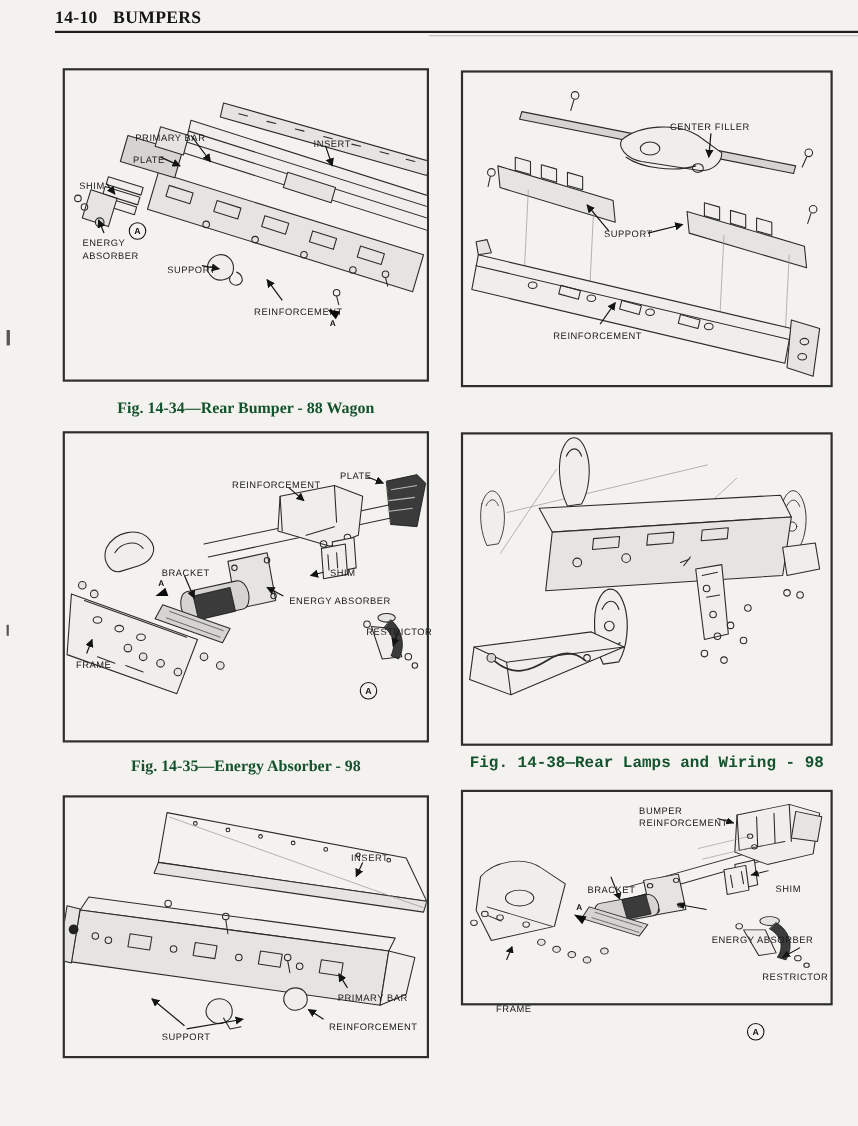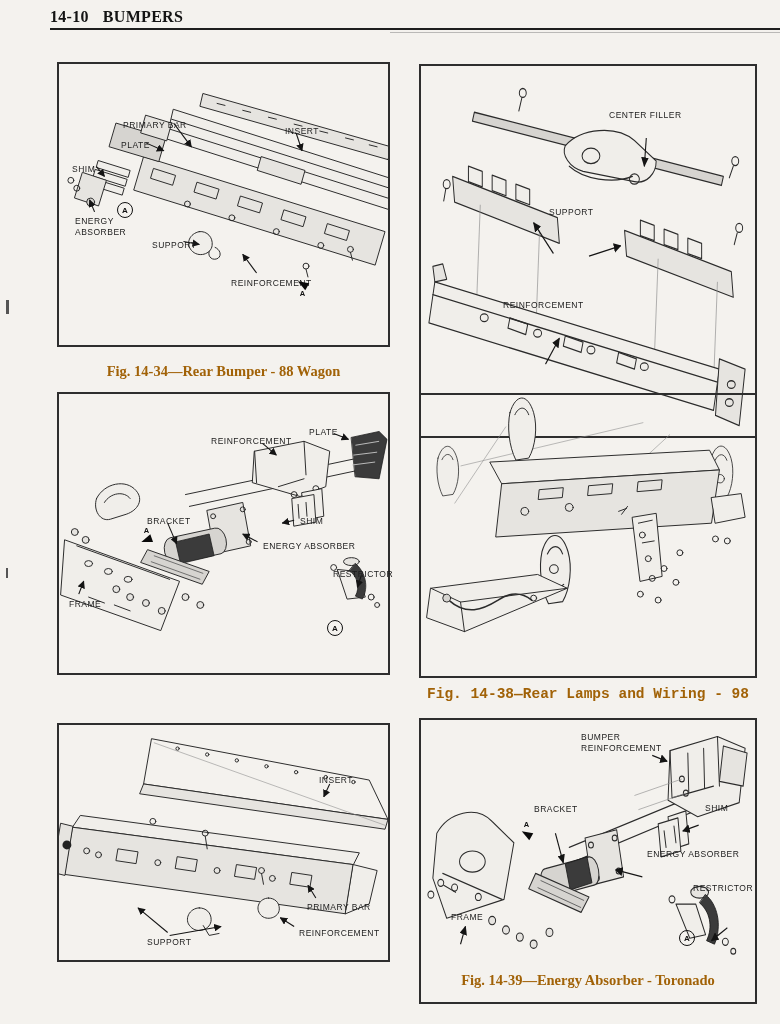--- a/index.html
+++ b/index.html
@@ -9,21 +9,21 @@
        font-weight:bold;font-size:16px;color:#141414;letter-spacing:.3px;}
   .hdr .sec{margin-left:14px;}
   .hdr-rule{position:absolute;left:50px;top:28px;width:730px;height:2px;background:#1e1e1e;}
   .hdr-rule2{position:absolute;left:390px;top:32px;width:390px;height:1px;background:#8a8a8a;opacity:.55;}
   .scan-mark{position:absolute;background:#555;}
   .fig-box{position:absolute;border:2px solid #2e2e2e;box-sizing:border-box;}
   .fig-box svg{position:absolute;left:0;top:0;width:100%;height:100%;}
   .lbl{position:absolute;font-size:8.5px;letter-spacing:.5px;color:#1b1b1b;white-space:nowrap;}
   .lbl.wrap{white-space:normal;line-height:1.3;}
   .caption{position:absolute;text-align:center;font-family:"Liberation Serif",serif;
-           font-weight:bold;font-size:14.5px;color:#a16207;}
+           font-weight:bold;font-size:14.5px;color:#14532d;}
   .circle-a{position:absolute;width:14px;height:14px;border:1.3px solid #111;border-radius:50%;
             display:flex;align-items:center;justify-content:center;
             font-size:8px;font-weight:bold;color:#111;background:transparent;}
   .view-marker{position:absolute;display:flex;flex-direction:column;align-items:center;gap:1px;}
   .va-tri{width:0;height:0;border-left:11px solid #0a0a0a;border-top:4.5px solid transparent;
           border-bottom:4.5px solid transparent;}
   .r1{transform:rotate(-150deg);} .r2{transform:rotate(160deg);}
   .va-a{font-size:7.5px;font-weight:bold;color:#111;}
   
   .s{fill:none;stroke:#2b2b2b;stroke-width:1;stroke-linejoin:round;stroke-linecap:round;}
@@ -108,21 +108,21 @@
     <div class="circle-a" style="left:58px;top:138px;">
         <span>A</span>
       </div>
     <div class="view-marker" style="left:238px;top:216px;">
       <span class="va-tri r1"></span>
       <span class="va-a">A</span>
     </div>
   </div>
   <div class="caption" style="left:57px;top:363px;width:333px;">Fig. 14-34—Rear Bumper - 88 Wagon</div>
 
-  <div class="fig-box" style="left:419px;top:64px;width:338px;height:374px;">
+  <div class="fig-box" style="left:419px;top:64px;width:338px;height:288px;">
     <svg viewBox="0 0 338 288" preserveAspectRatio="none">
       <defs>
           <marker id="a37" viewBox="0 0 10 10" refX="9" refY="5" markerWidth="7" markerHeight="7" orient="auto-start-reverse">
             <path d="M0,0L10,5L0,10z" fill="#141414"></path>
           </marker>
         </defs>
       <g>
         <path class="s f2" d="M54,36 L306,86 L304,93 L52,43 Z"></path>
         <circle class="s" cx="103" cy="21" r="3.5"></circle>
           <path class="s" d="M102,25 l-3,10"></path>
@@ -255,20 +255,21 @@
     <div class="lbl" style="left:274px;top:175px;">RESTRICTOR</div>
     <div class="lbl" style="left:10px;top:205px;">FRAME</div>
     <div class="view-marker" style="left:82px;top:132px;">
       <span class="va-a">A</span>
       <span class="va-tri r2"></span>
     </div>
     <div class="circle-a" style="left:268px;top:226px;">
         <span>A</span>
       </div>
   </div>
+  <div class="caption" style="left:57px;top:689px;width:333px;">Fig. 14-35—Energy Absorber - 98</div>
 
   <div class="fig-box" style="left:419px;top:393px;width:338px;height:285px;">
     <svg viewBox="0 0 338 285" preserveAspectRatio="none">
       <path class="thin" d="M40,72 L225,28 M34,110 L86,32 M298,82 L252,128 M252,40 L200,88"></path>
       <g>
         <g transform="translate(86,8)">
             <path class="s f0" d="M4,10 c6,-20 18,-20 24,0 c4,14 2,34 -5,46 l-13,2 c-7,-14 -9,-34 -6,-48 z"></path>
             <path class="s" d="M9,12 c4,-9 11,-9 14,0"></path>
           </g>
         <g transform="translate(14,56) scale(.8)">
@@ -373,21 +374,21 @@
         <path class="ldr" marker-end="url(#a36)" d="M110,211 L80,186"></path>
         <path class="ldr" marker-end="url(#a36)" d="M112,214 L164,205"></path>
       </g>
     </svg>
     <div class="lbl" style="left:260px;top:50px;">INSERT</div>
     <div class="lbl" style="left:248px;top:177px;">PRIMARY BAR</div>
     <div class="lbl" style="left:240px;top:203px;">REINFORCEMENT</div>
     <div class="lbl" style="left:88px;top:212px;">SUPPORT</div>
   </div>
 
-  <div class="fig-box" style="left:419px;top:718px;width:338px;height:286px;">
+  <div class="fig-box" style="left:419px;top:718px;width:338px;height:196px;">
     <svg viewBox="0 0 338 239" preserveAspectRatio="none">
       <defs>
           <marker id="a39" viewBox="0 0 10 10" refX="9" refY="5" markerWidth="7" markerHeight="7" orient="auto-start-reverse">
             <path d="M0,0L10,5L0,10z" fill="#141414"></path>
           </marker>
         </defs>
       <path class="s" d="M150,108 L300,56 M155,120 L303,68"></path>
       <g>
         <path class="s f0" d="M252,26 l48,-12 28,10 -6,46 -42,12 -30,-14 z"></path>
         <path class="s" d="M252,26 l2,40 M300,14 l2,42 M254,66 l42,-10 M286,24 l1,34 M270,28 l1,34"></path>
@@ -455,15 +456,14 @@
     <div class="lbl" style="left:30px;top:192px;">FRAME</div>
     <div class="lbl" style="left:272px;top:163px;">RESTRICTOR</div>
     <div class="view-marker" style="left:100px;top:100px;">
       <span class="va-a">A</span>
       <span class="va-tri r1"></span>
     </div>
     <div class="circle-a" style="left:258px;top:210px;">
         <span>A</span>
       </div>
   </div>
-  <div class="caption" style="left:419px;top:972px;width:338px;">Fig. 14-39—Energy Absorber - Toronado</div>
 
 </div>
 
 </body></html>

